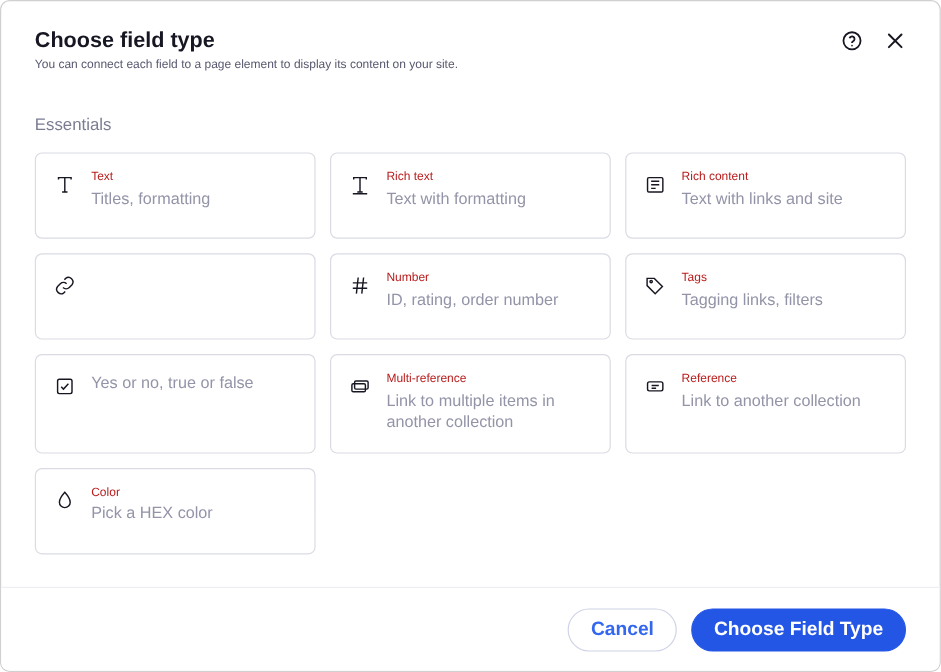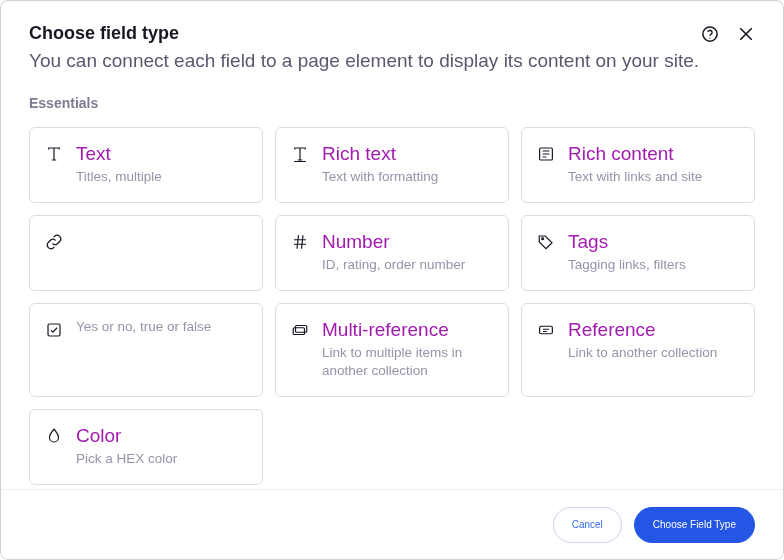--- a/index.html
+++ b/index.html
@@ -17,21 +17,21 @@
     padding:22px 28px 0 28px;
     position:relative;
   }
   .title {
     font-size:18px;
     font-weight:600;
     color:#161722;
     margin:0 0 4px 0;
   }
   .subtitle {
-    font-size:19px;
+    font-size:10px;
     color:#58586f;
     margin:0 0 20px 0;
     line-height:1.4;
   }
   .hdr-controls {
     position:absolute;
     top:24px; right:28px;
     display:flex;
     align-items:center;
     gap:18px;
@@ -48,21 +48,21 @@
     bottom:70px;
     left:0; right:0;
     overflow-y:auto;
     padding:0 28px 16px 28px;
   }
   .body-scroll::-webkit-scrollbar { width:8px; }
   .body-scroll::-webkit-scrollbar-track { background:transparent; }
   .body-scroll::-webkit-scrollbar-thumb { background:#3467f0; border-radius:4px; }
   .section-label {
     font-size:14px;
-    font-weight:700;
+    font-weight:400;
     color:#7b7c92;
     margin:6px 0 16px 0;
   }
   .grid {
     display:grid;
     grid-template-columns:repeat(3, 1fr);
     gap:12px;
   }
   .card {
     border:1px solid #dadbe3;
@@ -79,22 +79,22 @@
     width:20px; height:20px;
     flex:0 0 auto;
     display:flex;
     align-items:center;
     justify-content:center;
     color:#161722;
     margin-top:2px;
   }
   .card-text { flex:1 1 auto; }
   .card-title {
-    font-size:19px;
-    color:#a21caf;
+    font-size:10px;
+    color:#b91c1c;
     line-height:1.25;
     margin-bottom:2px;
   }
   .card-desc {
     font-size:13.5px;
     color:#9394a8;
     line-height:1.35;
   }
   .footer {
     position:absolute;
@@ -105,22 +105,22 @@
     align-items:center;
     justify-content:flex-end;
     gap:12px;
     padding:0 28px;
     background:#fff;
   }
   .btn {
     height:36px;
     border-radius:18px;
     padding:0 18px;
-    font-size:10px;
-    font-weight:400;
+    font-size:16px;
+    font-weight:700;
     cursor:pointer;
     display:inline-flex;
     align-items:center;
     justify-content:center;
   }
   .btn-secondary {
     background:#fff;
     border:1px solid #cfd3e6;
     color:#3467f0;
   }
@@ -157,21 +157,21 @@
   <div class="grid">
 
     <div class="card">
       <span class="card-icon">
         <svg width="18" height="18" viewBox="0 0 24 24" fill="none" stroke="currentColor" stroke-width="1.6">
             <path d="M5 6V4h14v2M12 4v16M9 20h6"></path>
           </svg>
       </span>
       <div class="card-text">
         <div class="card-title">Text</div>
-        <div class="card-desc">Titles, multiple</div>
+        <div class="card-desc">Titles, formatting</div>
       </div>
     </div>
 
     <div class="card">
       <span class="card-icon">
         <svg width="18" height="18" viewBox="0 0 24 24" fill="none" stroke="currentColor" stroke-width="1.6">
             <path d="M5 6V4h14v2M12 4v16M9 20h6M4 22h16"></path>
           </svg>
       </span>
       <div class="card-text">

